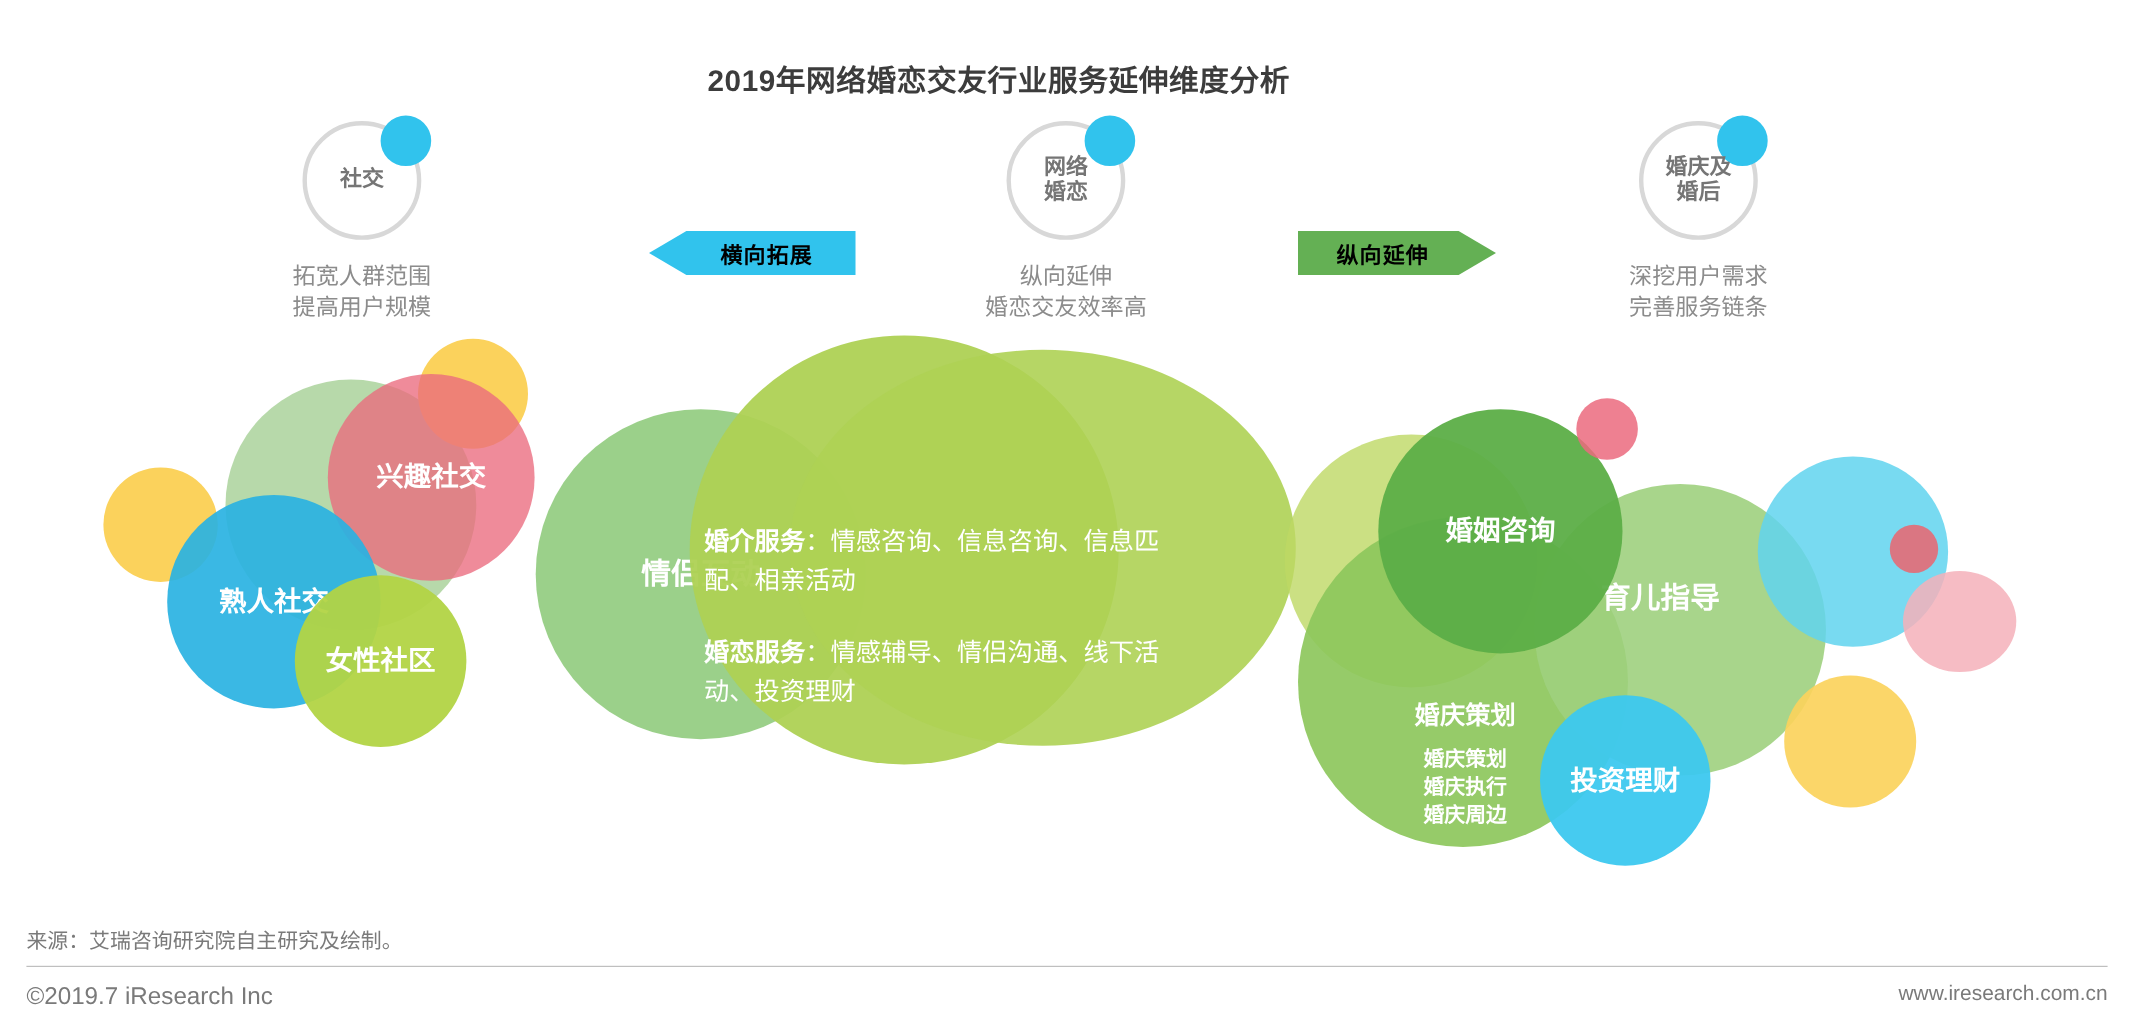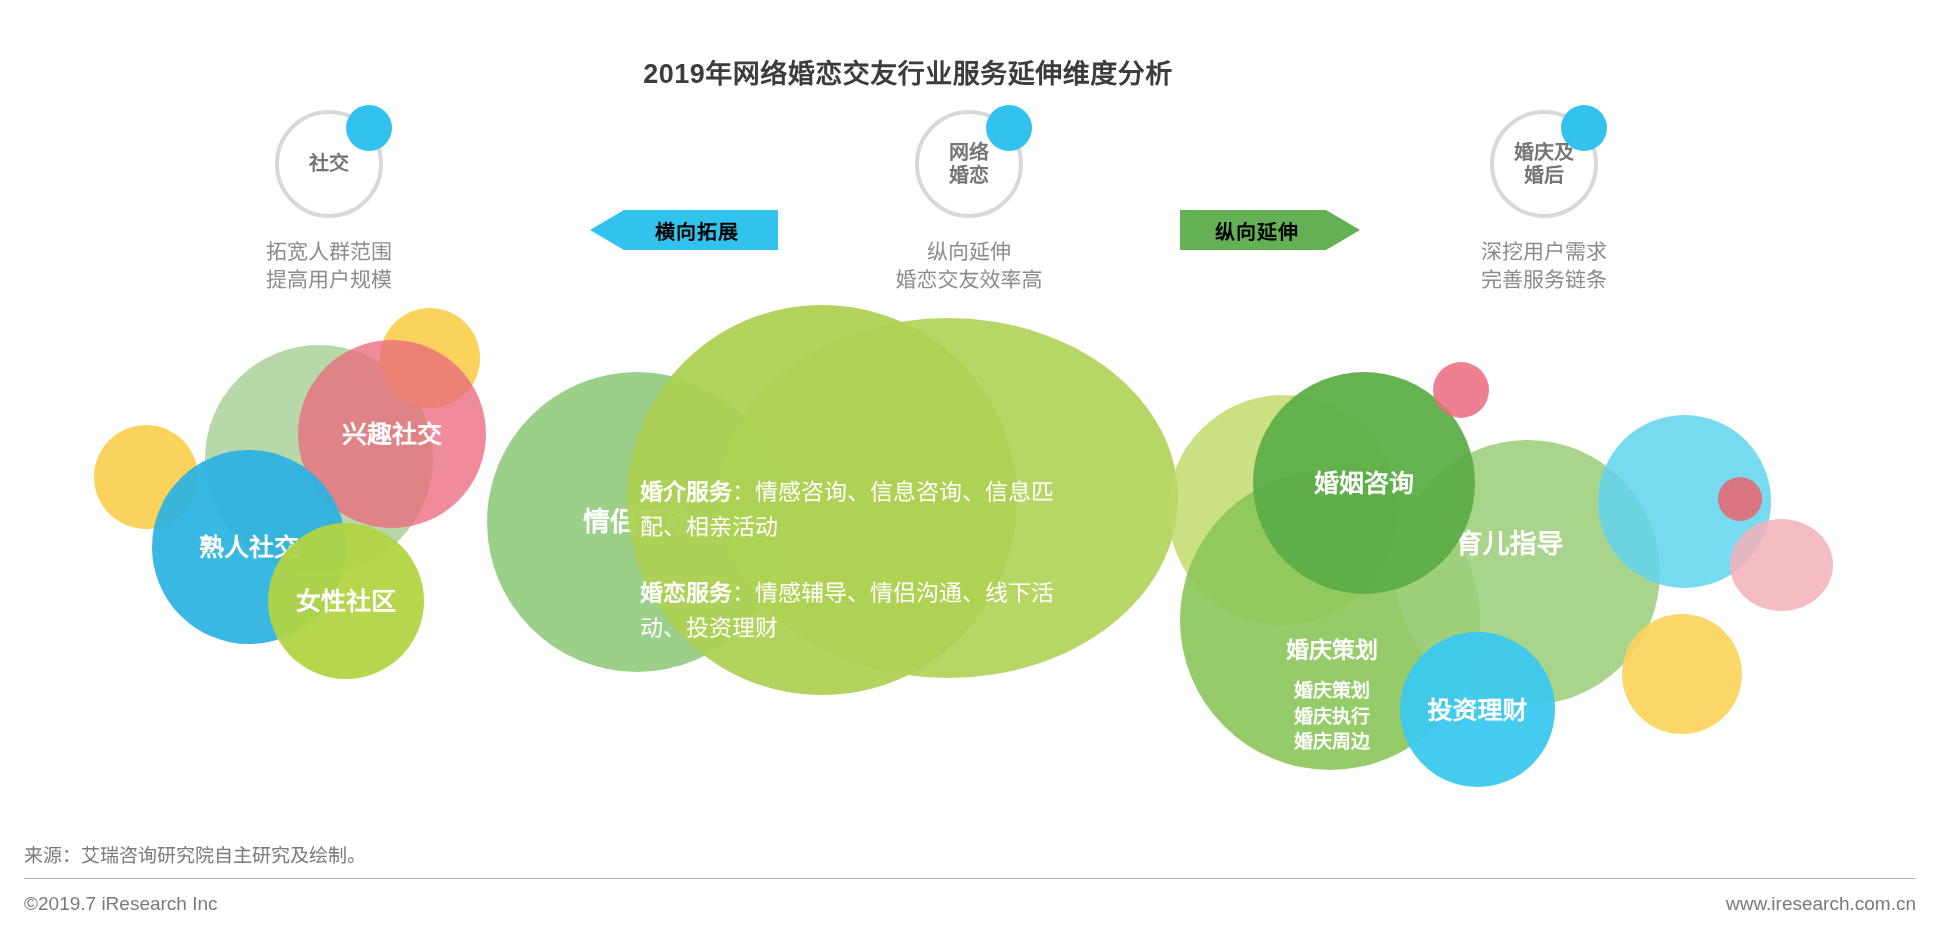--- a/index.html
+++ b/index.html
@@ -97,21 +97,21 @@
   
   .source{
     position:absolute;left:24px;top:840px;
     font-size:19px;color:#7a7a7a;
   }
   .rule{
     position:absolute;left:24px;top:878px;width:1892px;height:1px;background:#b9b9b9;
   }
   .foot-left{
     position:absolute;left:24px;top:893px;
-    font-size:19px;color:#7a7a7a;
+    font-size:22px;color:#7a7a7a;
   }
   .foot-right{
     position:absolute;right:24px;top:893px;
     font-size:19px;color:#7a7a7a;
   }
 </style>
 </head>
 <body>
 
 <div class="stage">

